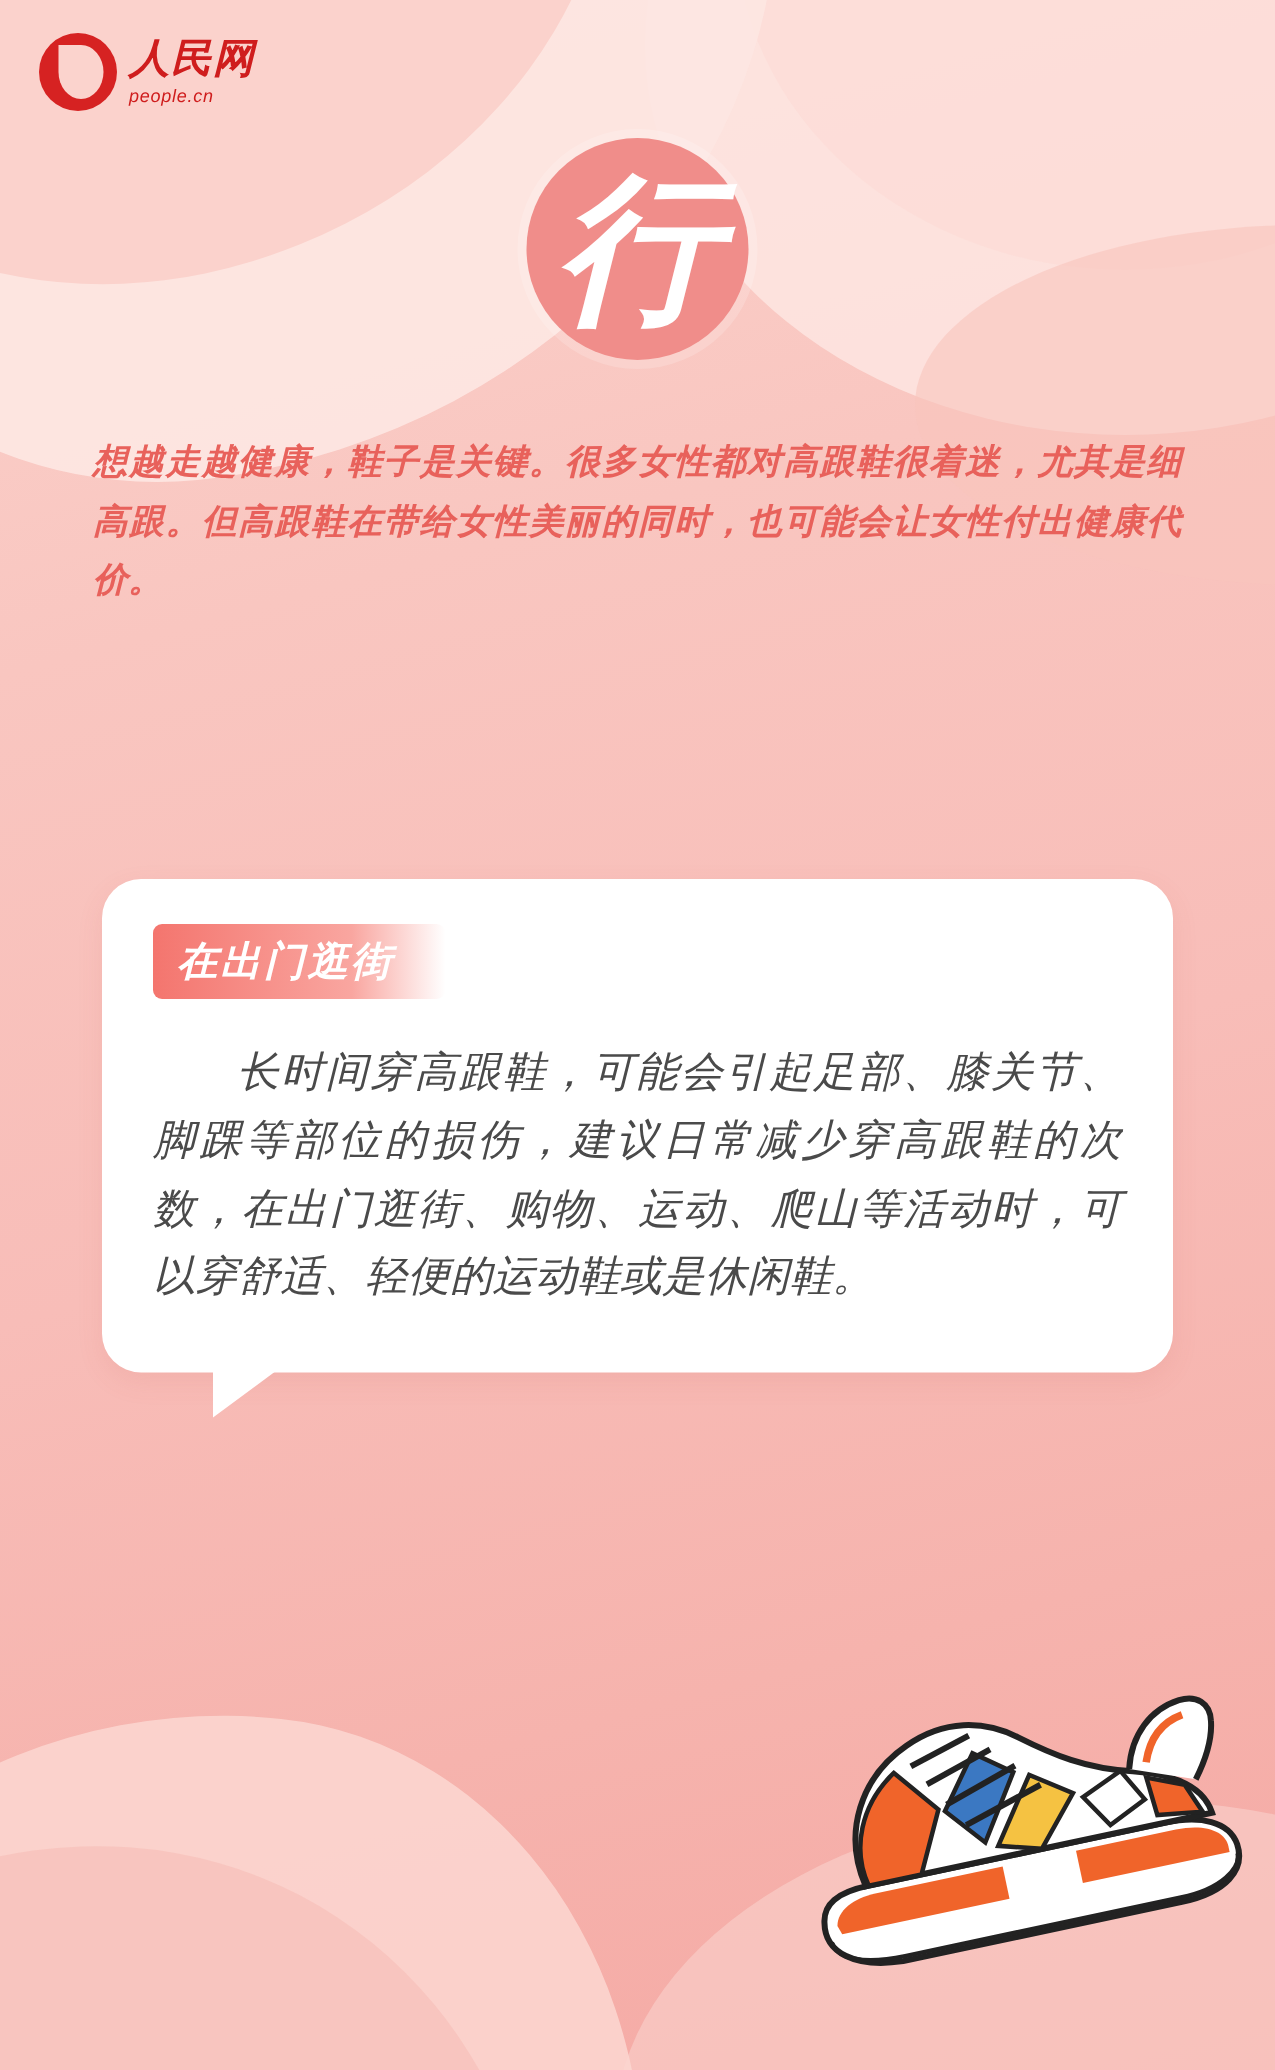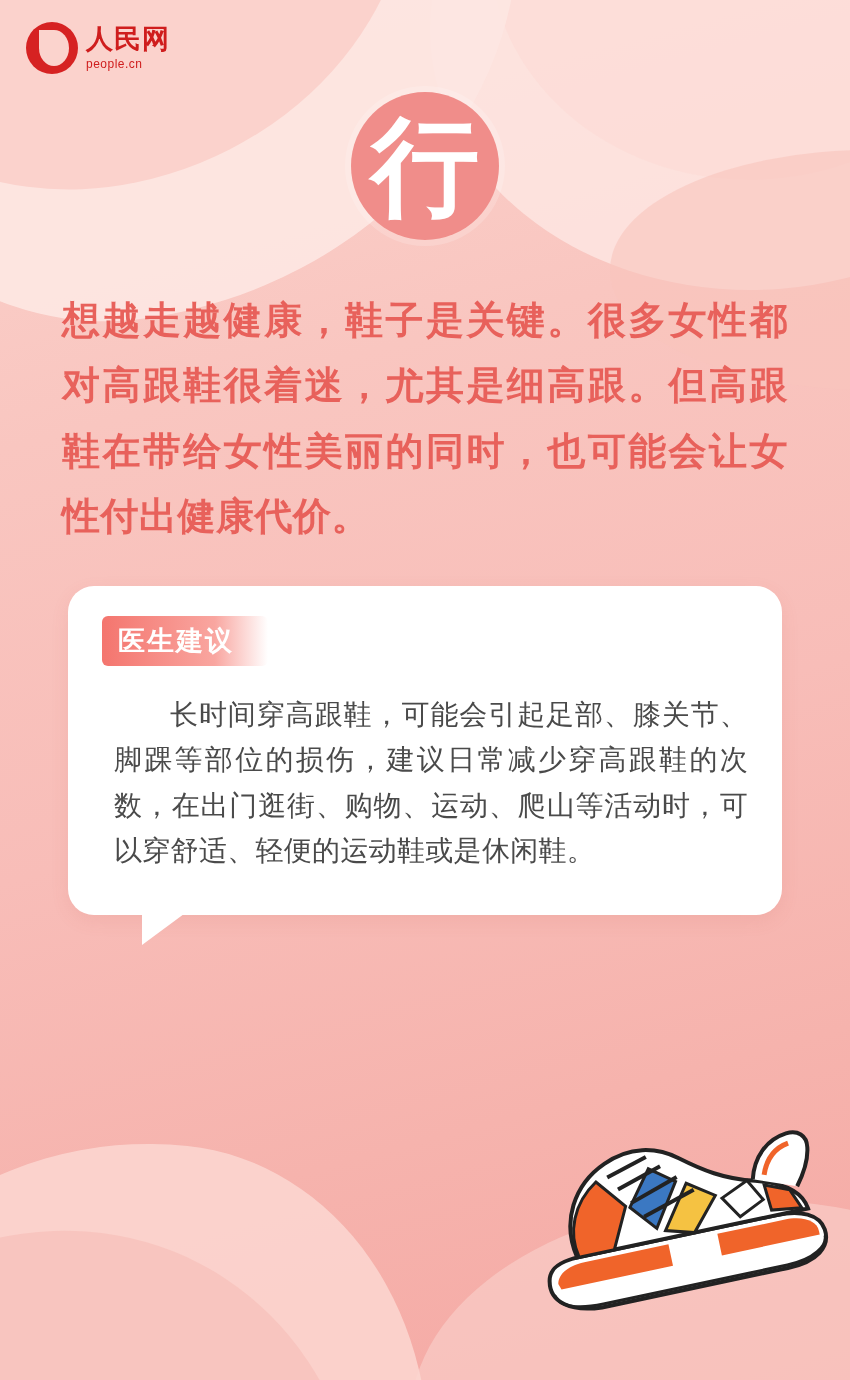--- a/index.html
+++ b/index.html
@@ -9,20 +9,21 @@
   }
   body {
     font-family: "Liberation Sans", "DejaVu Sans", sans-serif;
   }
   .poster {
     position: relative;
     width: 850px;
     height: 1380px;
     overflow: hidden;
     background: linear-gradient(165deg, #fbd3cd 0%, #f9c6c0 28%, #f8bdb8 55%, #f6b3ad 78%, #f5a9a4 100%);
+    font-style: italic;
   }
 
   
   .deco {
     position: absolute;
     pointer-events: none;
   }
   .deco-top-left-1 {
     top: -120px; left: -160px;
     width: 700px; height: 430px;
@@ -149,21 +150,21 @@
     box-shadow: 0 0 0 6px rgba(255,255,255,.18);
   }
 
   
   .intro {
     position: absolute;
     top: 288px;
     left: 62px;
     width: 726px;
     z-index: 4;
-    font-size: 38px;
+    font-size: 23px;
     font-weight: bold;
     line-height: 1.72;
     color: #e8615b;
     text-align: justify;
     letter-spacing: .5px;
   }
 
   
   .bubble {
     position: absolute;
@@ -190,21 +191,21 @@
     display: inline-block;
     background: linear-gradient(90deg, #f4756e 0%, #f9a6a0 68%, rgba(249,180,175,0) 100%);
     color: #ffffff;
     font-size: 27px;
     font-weight: bold;
     padding: 7px 34px 7px 16px;
     border-radius: 6px;
     letter-spacing: 2px;
   }
   .advice-p {
-    margin: 26px 0 0 12px;
+    margin: 26px 0 0 0;
     font-size: 28px;
     line-height: 1.62;
     color: #4a4a4a;
     text-indent: 56px;
     text-align: justify;
     letter-spacing: .3px;
   }
   .advice-p.p3 {
     width: 72%;
   }
@@ -239,21 +240,21 @@
       <span class="logo-cn">人民网</span>
       <span class="logo-en">people.cn</span>
     </div>
   </div>
 
   <div class="seal">行</div>
 
   <div class="intro">想越走越健康，鞋子是关键。很多女性都对高跟鞋很着迷，尤其是细高跟。但高跟鞋在带给女性美丽的同时，也可能会让女性付出健康代价。</div>
 
   <div class="bubble">
-    <span class="badge">医生建议</span>
+    <span class="badge">在出门逛街</span>
     <p class="advice-p p1">长时间穿高跟鞋，可能会引起足部、膝关节、脚踝等部位的损伤，建议日常减少穿高跟鞋的次数，在出门逛街、购物、运动、爬山等活动时，可以穿舒适、轻便的运动鞋或是休闲鞋。</p>
     <div class="bubble-tail"></div>
   </div>
 
   <svg class="sneaker" viewBox="0 0 330 250">
     <g transform="rotate(-12 165 125)">
 
       <path d="M26 176 C22 196 40 210 72 212 L262 212 C292 212 308 200 306 182 C304 166 286 158 262 158 L60 158 C38 158 28 164 26 176 Z" fill="#ffffff" stroke="#222222" stroke-width="4"></path>
       <path d="M28 190 C30 202 46 209 74 209 L262 209 C290 209 305 198 305 188" fill="none" stroke="#222222" stroke-width="3"></path>
 

